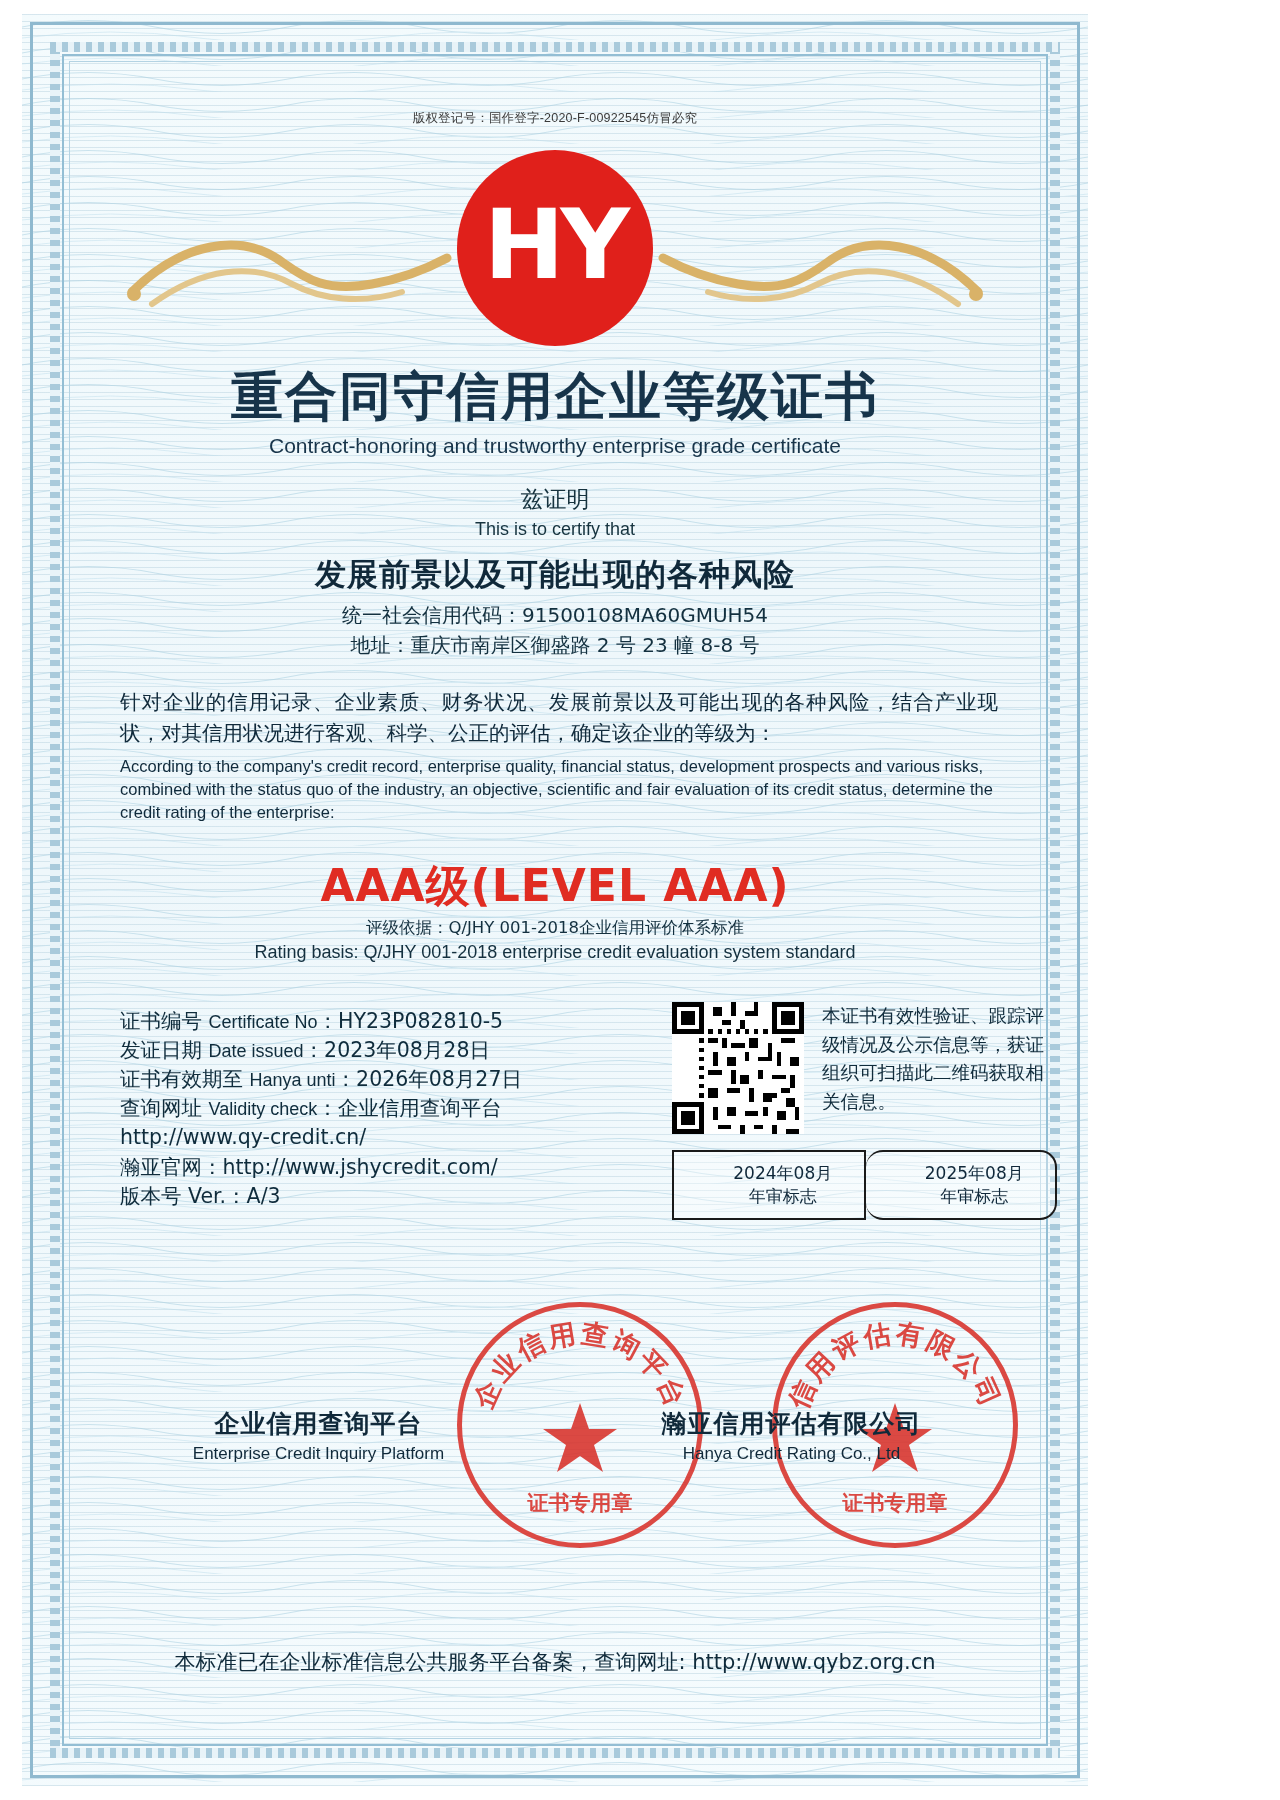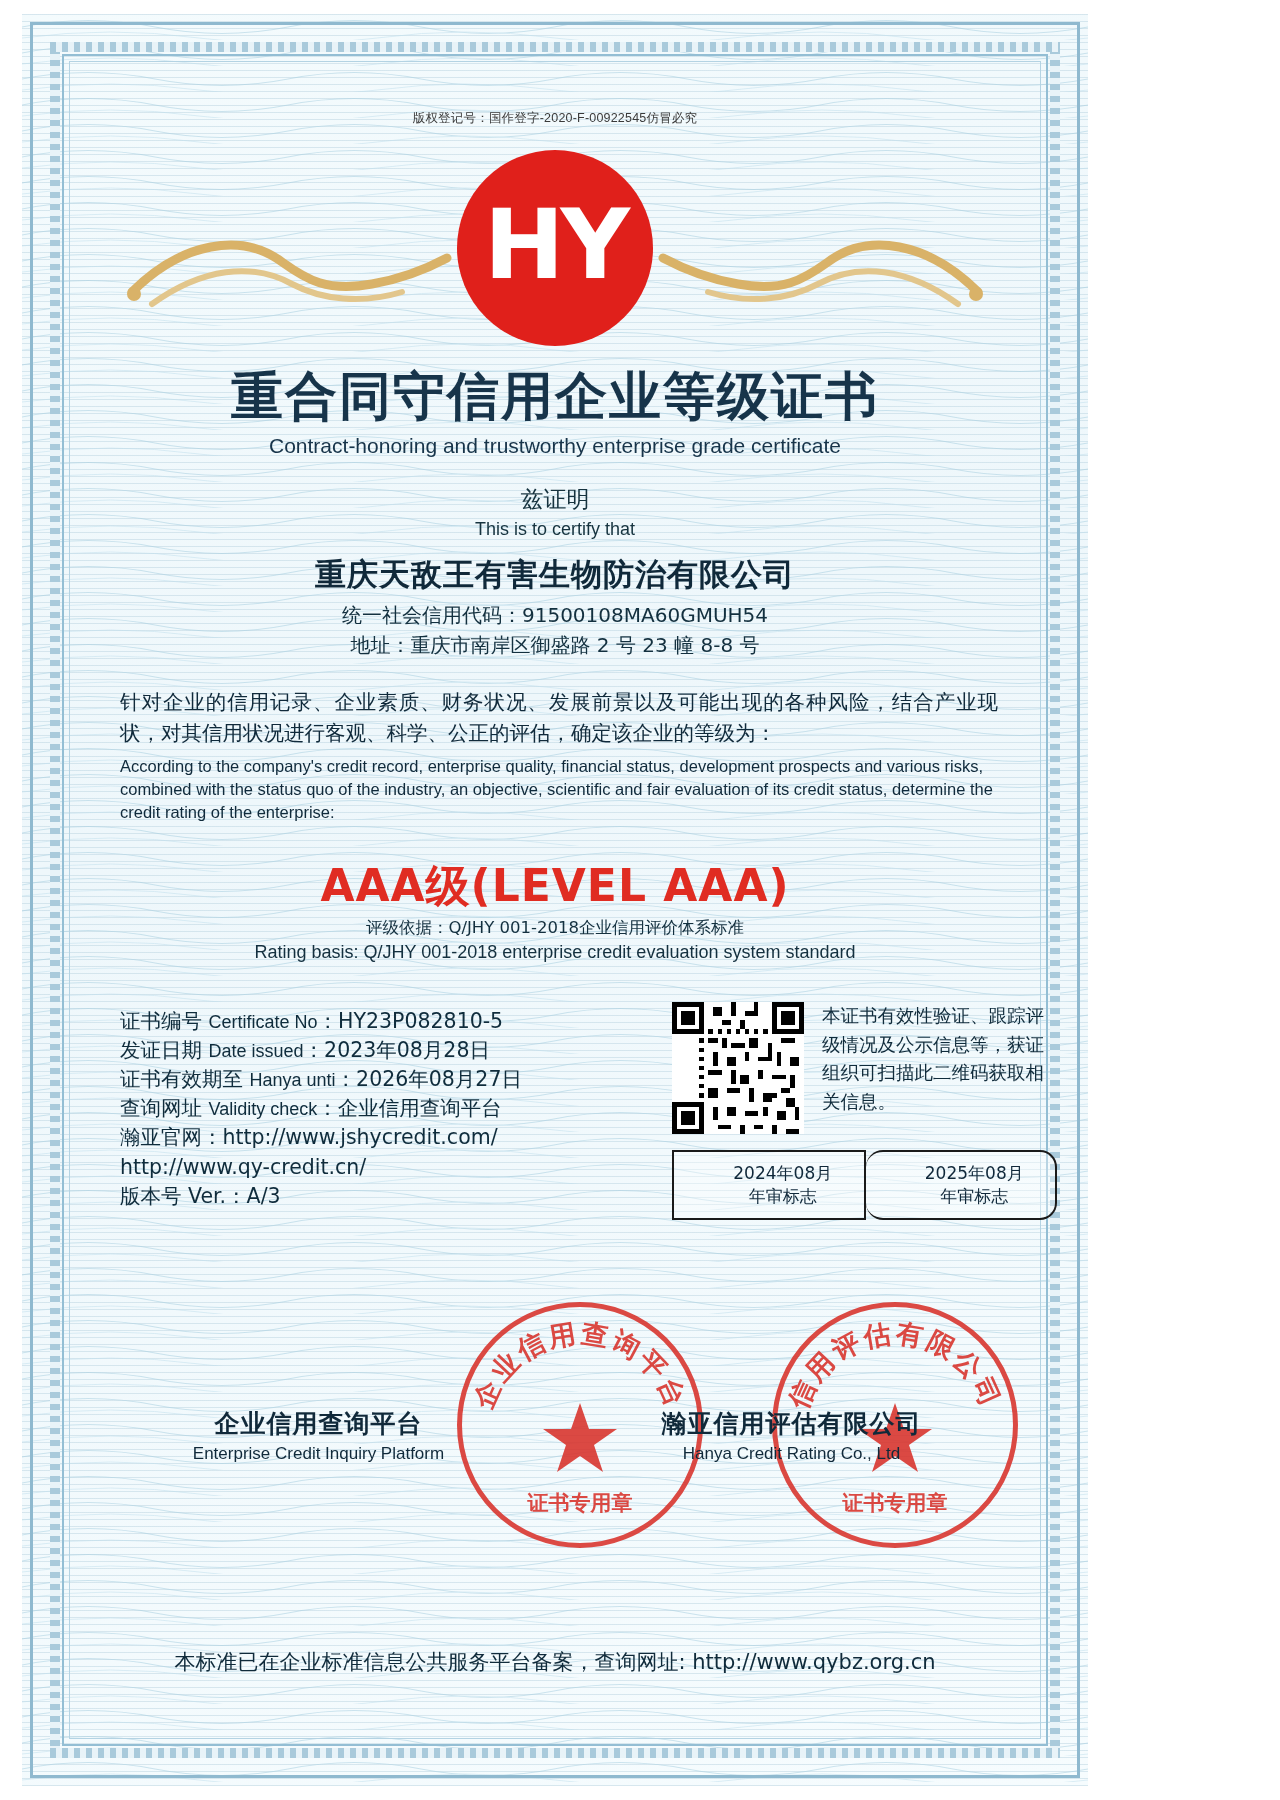--- a/index.html
+++ b/index.html
@@ -428,21 +428,21 @@
         <span class="logo-text">HY</span>
       </div>
     </div>
 
     <div class="title-cn">重合同守信用企业等级证书</div>
     <div class="title-en">Contract-honoring and trustworthy enterprise grade certificate</div>
 
     <div class="certify-cn">兹证明</div>
     <div class="certify-en">This is to certify that</div>
 
-    <div class="company">重庆天敌王有害生物防治有限公司</div>
+    <div class="company">发展前景以及可能出现的各种风险</div>
     <div class="usci">统一社会信用代码：91500108MA60GMUH54</div>
     <div class="address">地址：重庆市南岸区御盛路 2 号 23 幢 8-8 号</div>
 
     <div class="para">
       <div class="para-cn">针对企业的信用记录、企业素质、财务状况、发展前景以及可能出现的各种风险，结合产业现状，对其信用状况进行客观、科学、公正的评估，确定该企业的等级为：</div>
       <div class="para-en">According to the company's credit record, enterprise quality, financial status, development prospects and various risks, combined with the status quo of the industry, an objective, scientific and fair evaluation of its credit status, determine the credit rating of the enterprise:</div>
     </div>
 
     <div class="level">AAA级(LEVEL AAA)</div>
     <div class="basis-cn">评级依据：Q/JHY 001-2018企业信用评价体系标准</div>
@@ -458,22 +458,22 @@
         <span class="lbl-en">Date issued</span><span>：</span><span>2023年08月28日</span>
       </div>
       <div class="row">
         <span>证书有效期至</span>
         <span class="lbl-en">Hanya unti</span><span>：</span><span>2026年08月27日</span>
       </div>
       <div class="row">
         <span>查询网址</span>
         <span class="lbl-en">Validity check</span><span>：</span><span>企业信用查询平台</span>
       </div>
+      <div class="row">http://www.qy-credit.cn/</div>
       <div class="row">瀚亚官网：http://www.jshycredit.com/</div>
-      <div class="row">http://www.qy-credit.cn/</div>
       <div class="row">版本号 Ver.：A/3</div>
     </div>
 
     <svg class="qr-box" viewBox="0 0 29 29" shape-rendering="crispEdges">
       <rect width="29" height="29" fill="#ffffff"></rect>
       <g fill="#000000">
 
         <rect x="0" y="0" width="7" height="1"></rect>
           <rect x="0" y="6" width="7" height="1"></rect>
         <rect x="0" y="0" width="1" height="7"></rect>

